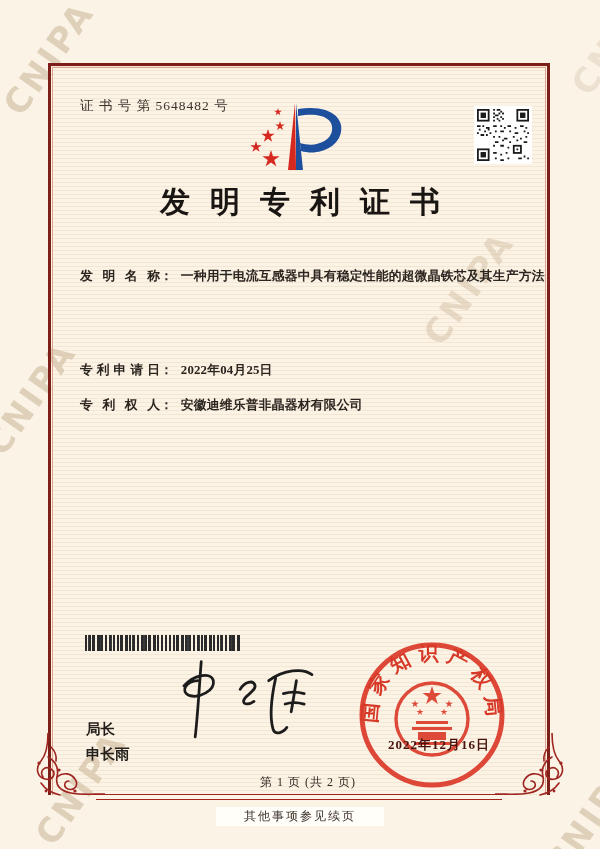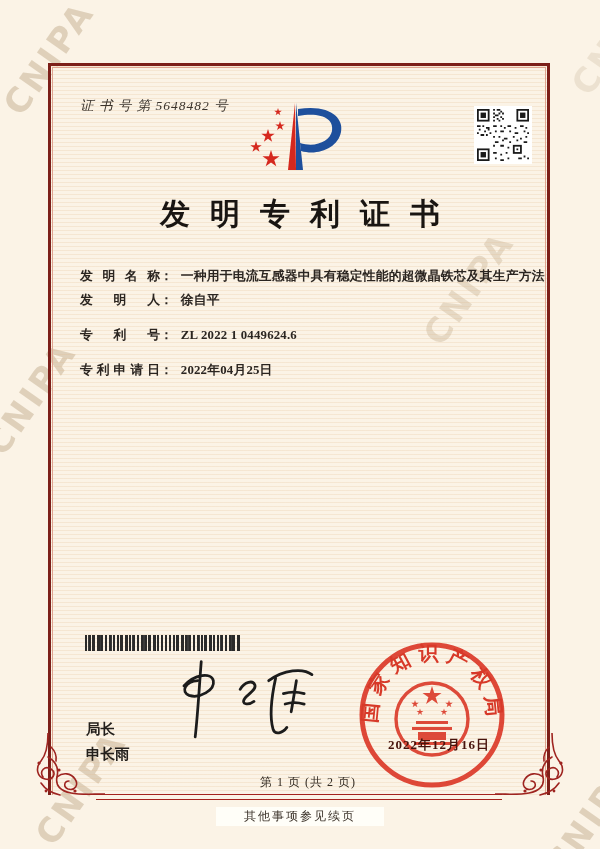--- a/index.html
+++ b/index.html
@@ -27,27 +27,27 @@
     border-top:1px solid #dfa490; border-left:1px solid #dfa490; border-right:1px solid #dfa490;
   }
   .bottom-line{
     position:absolute; left:96px; top:794px; width:406px; height:4px;
     border-top:1px solid #a5231d; border-bottom:1px solid #a5231d; z-index:3;
   }
   .flourish{position:absolute; top:733px; width:72px; height:72px; z-index:4;}
   .flourish.left{left:33px;}
   .flourish.right{left:495px; transform:scaleX(-1);}
   
-  .cert-no{position:absolute; left:80px; top:97px; font-size:13.5px; letter-spacing:1px; color:#3a332c; z-index:5;font-style:italic;}
+  .cert-no{position:absolute; left:80px; top:97px; font-size:13.5px; letter-spacing:1px; color:#3a332c; z-index:5;}
   .logo{position:absolute; left:238px; top:100px; z-index:5;}
   .qr{position:absolute; left:474px; top:106px; z-index:5; background:#fff; padding:3px;}
   .title{
     position:absolute; left:0; top:182px; width:100%; text-align:center;
     font-size:30px; font-weight:700; letter-spacing:20px; text-indent:20px;
-    color:#191512; z-index:5;margin-top:12px;
+    color:#191512; z-index:5;
   }
   
   .row{position:absolute; left:80px; width:460px; font-size:12.8px; z-index:5; white-space:nowrap;}
   .lab{display:inline-block; width:80px; text-align:justify; text-align-last:justify; font-weight:700; color:#2b2520;}
   .colon{font-weight:700; margin-right:8px;}
   .val{font-weight:600; color:#2b2520; letter-spacing:0.2px;}
   .grant-group{display:inline-block;}
   .grant-left{width:228px;}
   
   .body-text{
@@ -173,28 +173,25 @@
         M9,20h1v1h-1z M13,20h2v1h-2z M17,21h1v1h-1z M9,24h2v1h-2z M13,25h1v1h-1z M16,24h1v1h-1z
         M10,27h1v1h-1z M13,28h2v1h-2z M17,27h1v1h-1z M26,26h1v1h-1z M28,27h1v1h-1z M23,27h2v1h-2z"></path>
     </g>
   </svg>
 
   <div class="title">发明专利证书</div>
 
   <div class="row" style="top:268px;">
     <span class="lab">发明名称</span><span class="colon">：</span><span class="val">一种用于电流互感器中具有稳定性能的超微晶铁芯及其生产方法</span>
   </div>
-  <div class="row" style="top:292px;">
-    <span class="lab">发明人</span><span class="colon">：</span><span class="val">徐自平</span>
-  </div>
-  <div class="row" style="top:327px;">
-    <span class="lab">专利号</span><span class="colon">：</span><span class="val">ZL 2022 1 0449624.6</span>
-  </div>
   <div class="row" style="top:362px;">
     <span class="lab">专利申请日</span><span class="colon">：</span><span class="val">2022年04月25日</span>
+  </div>
+  <div class="row" style="top:397px;">
+    <span class="lab">专利权人</span><span class="colon">：</span><span class="val">安徽迪维乐普非晶器材有限公司</span>
   </div>
 
 
   <div class="barcode"></div>
 
   <div class="officer" style="top:684px;">局长</div>
   <div class="officer" style="top:709px;">申长雨</div>
 
   <svg class="signature" width="160" height="92" viewBox="0 0 185 100">
     <g fill="none" stroke="#1c1c1c" stroke-width="3.2" stroke-linecap="round">

